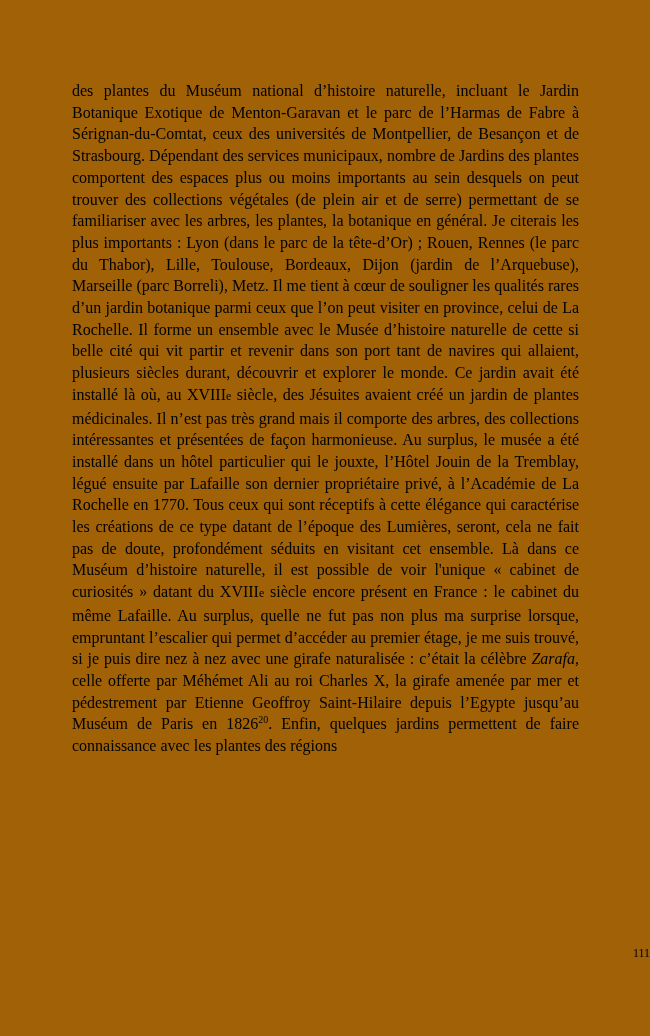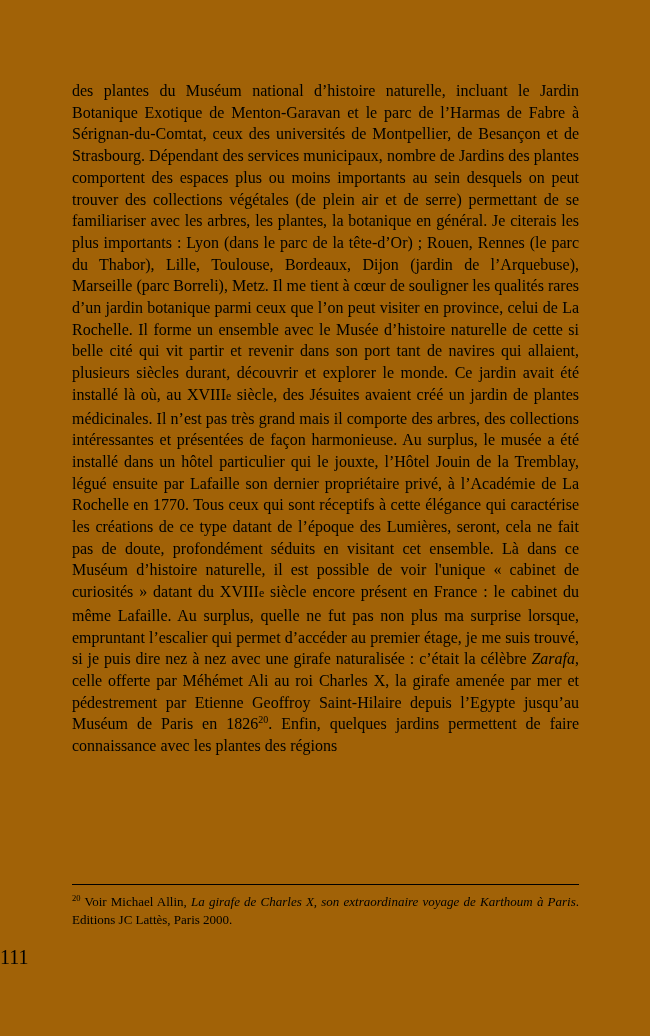--- a/index.html
+++ b/index.html
@@ -44,31 +44,27 @@
     font-size: 13px;
     line-height: 17.5px;
     text-align: justify;
   }
   .footnote-text .seg-sup { font-size: 8.5px; }
   .page-number {
     position: absolute;
     left: 0;
     top: 946px;
     width: 100%;
-    text-align: left;
-    font-size: 20px;
+    text-align: right;
+    font-size: 12px;
   }
 </style>
 </head>
 <body>
 
 <div class="page">
 
   <p class="body-text"><span class="seg-normal">des plantes du Muséum national d’histoire naturelle, incluant le Jardin Botanique Exotique de Menton-Garavan et le parc de l’Harmas de Fabre à Sérignan-du-Comtat, ceux des universités de Montpellier, de Besançon et de Strasbourg. Dépendant des services municipaux, nombre de Jardins des plantes comportent des espaces plus ou moins importants au sein desquels on peut trouver des collections végétales (de plein air et de serre) permettant de se familiariser avec les arbres, les plantes, la botanique en général. Je citerais les plus importants : Lyon (dans le parc de la tête-d’Or) ; Rouen, Rennes (le parc du Thabor), Lille, Toulouse, Bordeaux, Dijon (jardin de l’Arquebuse), Marseille (parc Borreli), Metz. Il me tient à cœur de souligner les qualités rares d’un jardin botanique parmi ceux que l’on peut visiter en province, celui de La Rochelle. Il forme un ensemble avec le Musée d’histoire naturelle de cette si belle cité qui vit partir et revenir dans son port tant de navires qui allaient, plusieurs siècles durant, découvrir et explorer le monde. Ce jardin avait été installé là où, au XVIII</span><span class="seg-small">e</span><span class="seg-normal"> siècle, des Jésuites avaient créé un jardin de plantes médicinales. Il n’est pas très grand mais il comporte des arbres, des collections intéressantes et présentées de façon harmonieuse. Au surplus, le musée a été installé dans un hôtel particulier qui le jouxte, l’Hôtel Jouin de la Tremblay, légué ensuite par Lafaille son dernier propriétaire privé, à l’Académie de La Rochelle en 1770. Tous ceux qui sont réceptifs à cette élégance qui caractérise les créations de ce type datant de l’époque des Lumières, seront, cela ne fait pas de doute, profondément séduits en visitant cet ensemble. Là dans ce Muséum d’histoire naturelle, il est possible de voir l'unique « cabinet de curiosités » datant du XVIII</span><span class="seg-small">e</span><span class="seg-normal"> siècle encore présent en France : le cabinet du même Lafaille. Au surplus, quelle ne fut pas non plus ma surprise lorsque, empruntant l’escalier qui permet d’accéder au premier étage, je me suis trouvé, si je puis dire nez à nez avec une girafe naturalisée : c’était la célèbre </span><span class="seg-italic">Zarafa</span><span class="seg-normal">, celle offerte par Méhémet Ali au roi Charles X, la girafe amenée par mer et pédestrement par Etienne Geoffroy Saint-Hilaire depuis l’Egypte jusqu’au Muséum de Paris en 1826</span><span class="seg-sup">20</span><span class="seg-normal">. Enfin, quelques jardins permettent de faire connaissance avec les plantes des régions</span></p>
 
-  <div class="footnote-area">
-    <div class="footnote-rule"></div>
-    <p class="footnote-text"><span class="seg-sup">20</span><span class="seg-normal"> Voir Michael Allin, </span><span class="seg-italic">La girafe de Charles X, son extraordinaire voyage de Karthoum à Paris</span><span class="seg-normal">. Editions JC Lattès, Paris 2000.</span></p>
-  </div>
 
   <div class="page-number">111</div>
 
 </div>
 
 </body></html>

